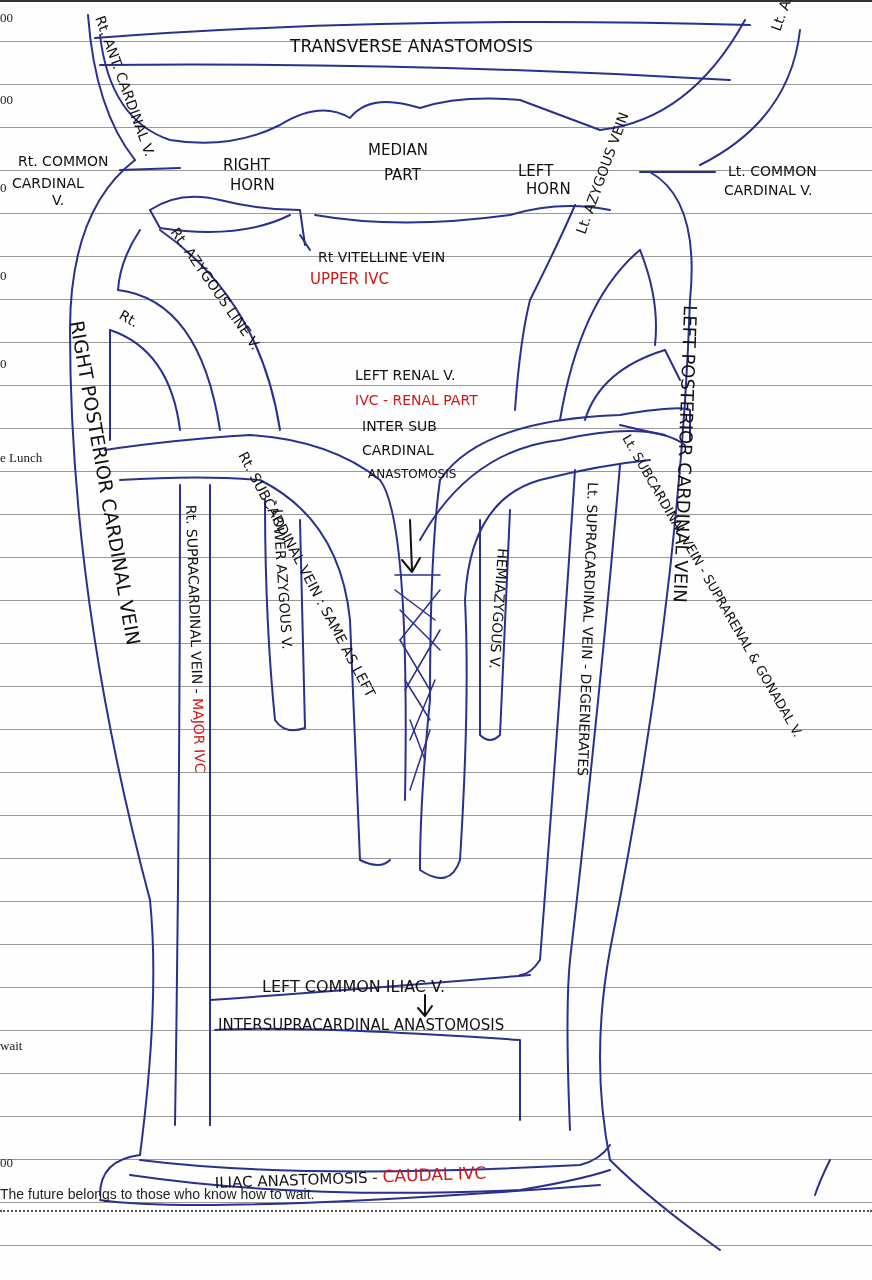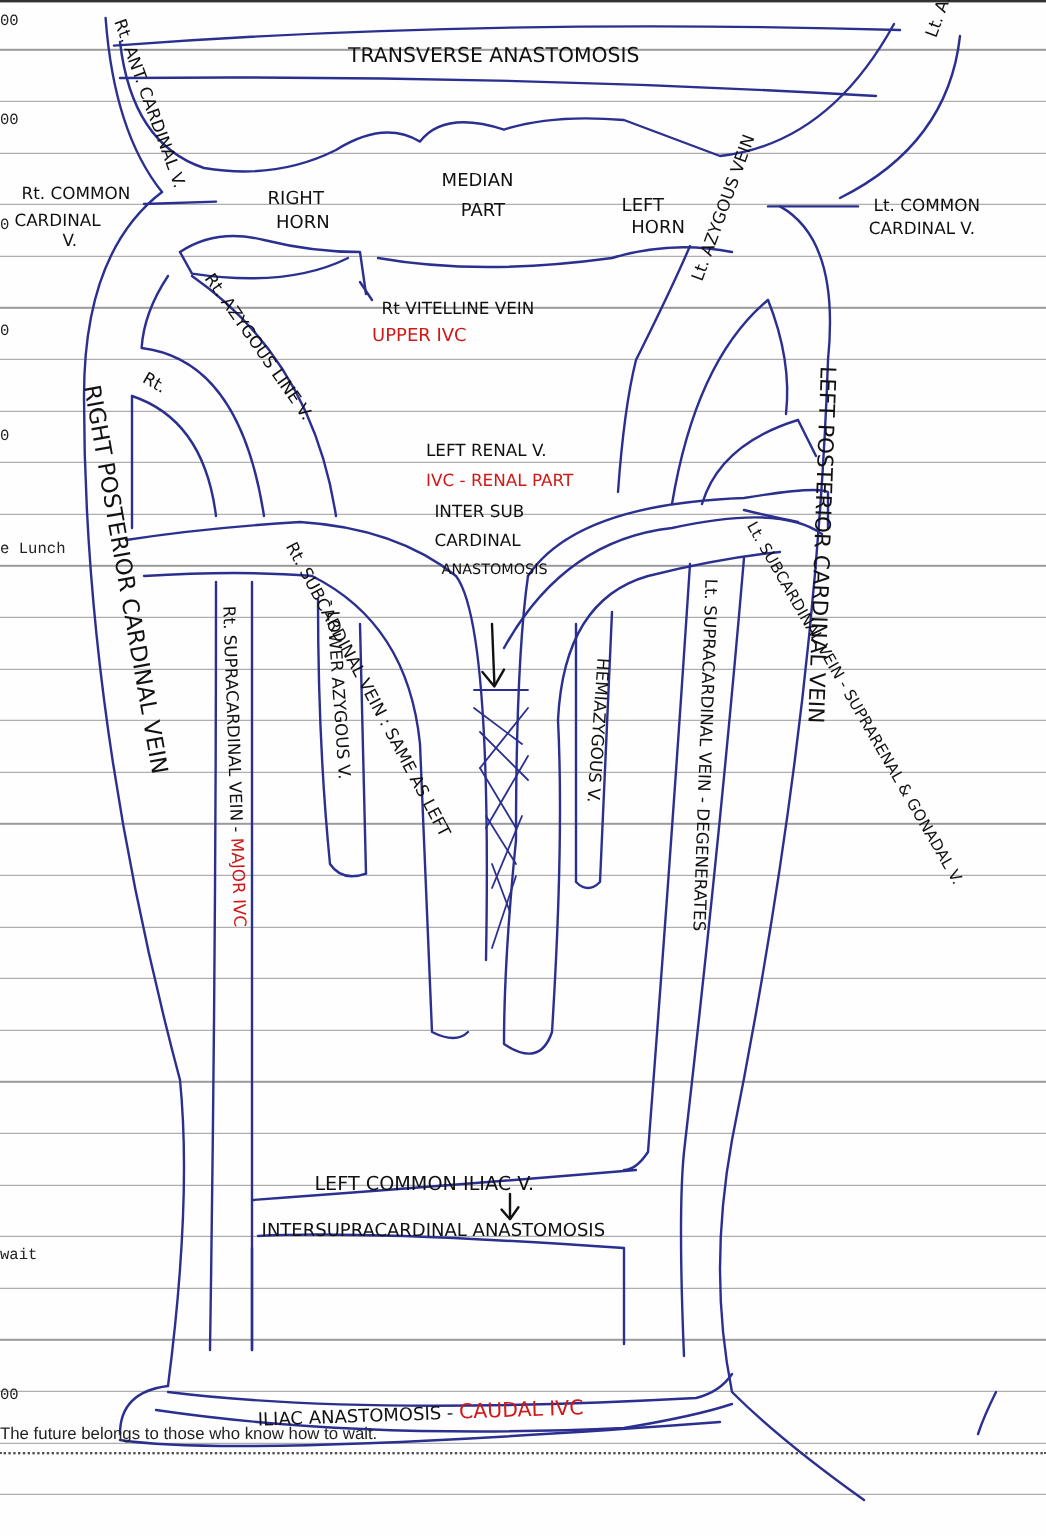--- a/index.html
+++ b/index.html
@@ -3,21 +3,21 @@
 <meta charset="utf-8">
 <style>
   html,body{margin:0;padding:0;background:#fff;}
   body{width:872px;height:1280px;position:relative;overflow:hidden;font-family:"Liberation Sans",sans-serif;}
   .paper{position:absolute;left:0;top:0;width:872px;height:1280px;
     background:#fefefe;
     background-image:repeating-linear-gradient(to bottom, transparent 0, transparent 42px, #9a9a9a 42px, #9a9a9a 43px);
     background-position:0 -1px;}
   .topline{position:absolute;left:0;top:0;width:872px;height:2px;background:#333;}
   .bottomline{position:absolute;left:0;top:1210px;width:872px;height:2px;border-top:2px dotted #555;}
-  .margin-text{position:absolute;color:#222;font-size:13px;font-family:Liberation Mono, monospace;}
+  .margin-text{position:absolute;color:#222;font-size:13px;font-family:Liberation Serif, serif;}
   svg.drawing{position:absolute;left:0;top:0;}
   .hw{font-family:"DejaVu Sans",sans-serif;font-weight:normal;}
   .quote{position:absolute;left:0;width:872px;top:1186px;font-size:14px;color:#222;}
 </style>
 </head>
 <body>
 
 <div class="paper"></div>
 <div class="topline"></div>
 <div class="bottomline"></div>

